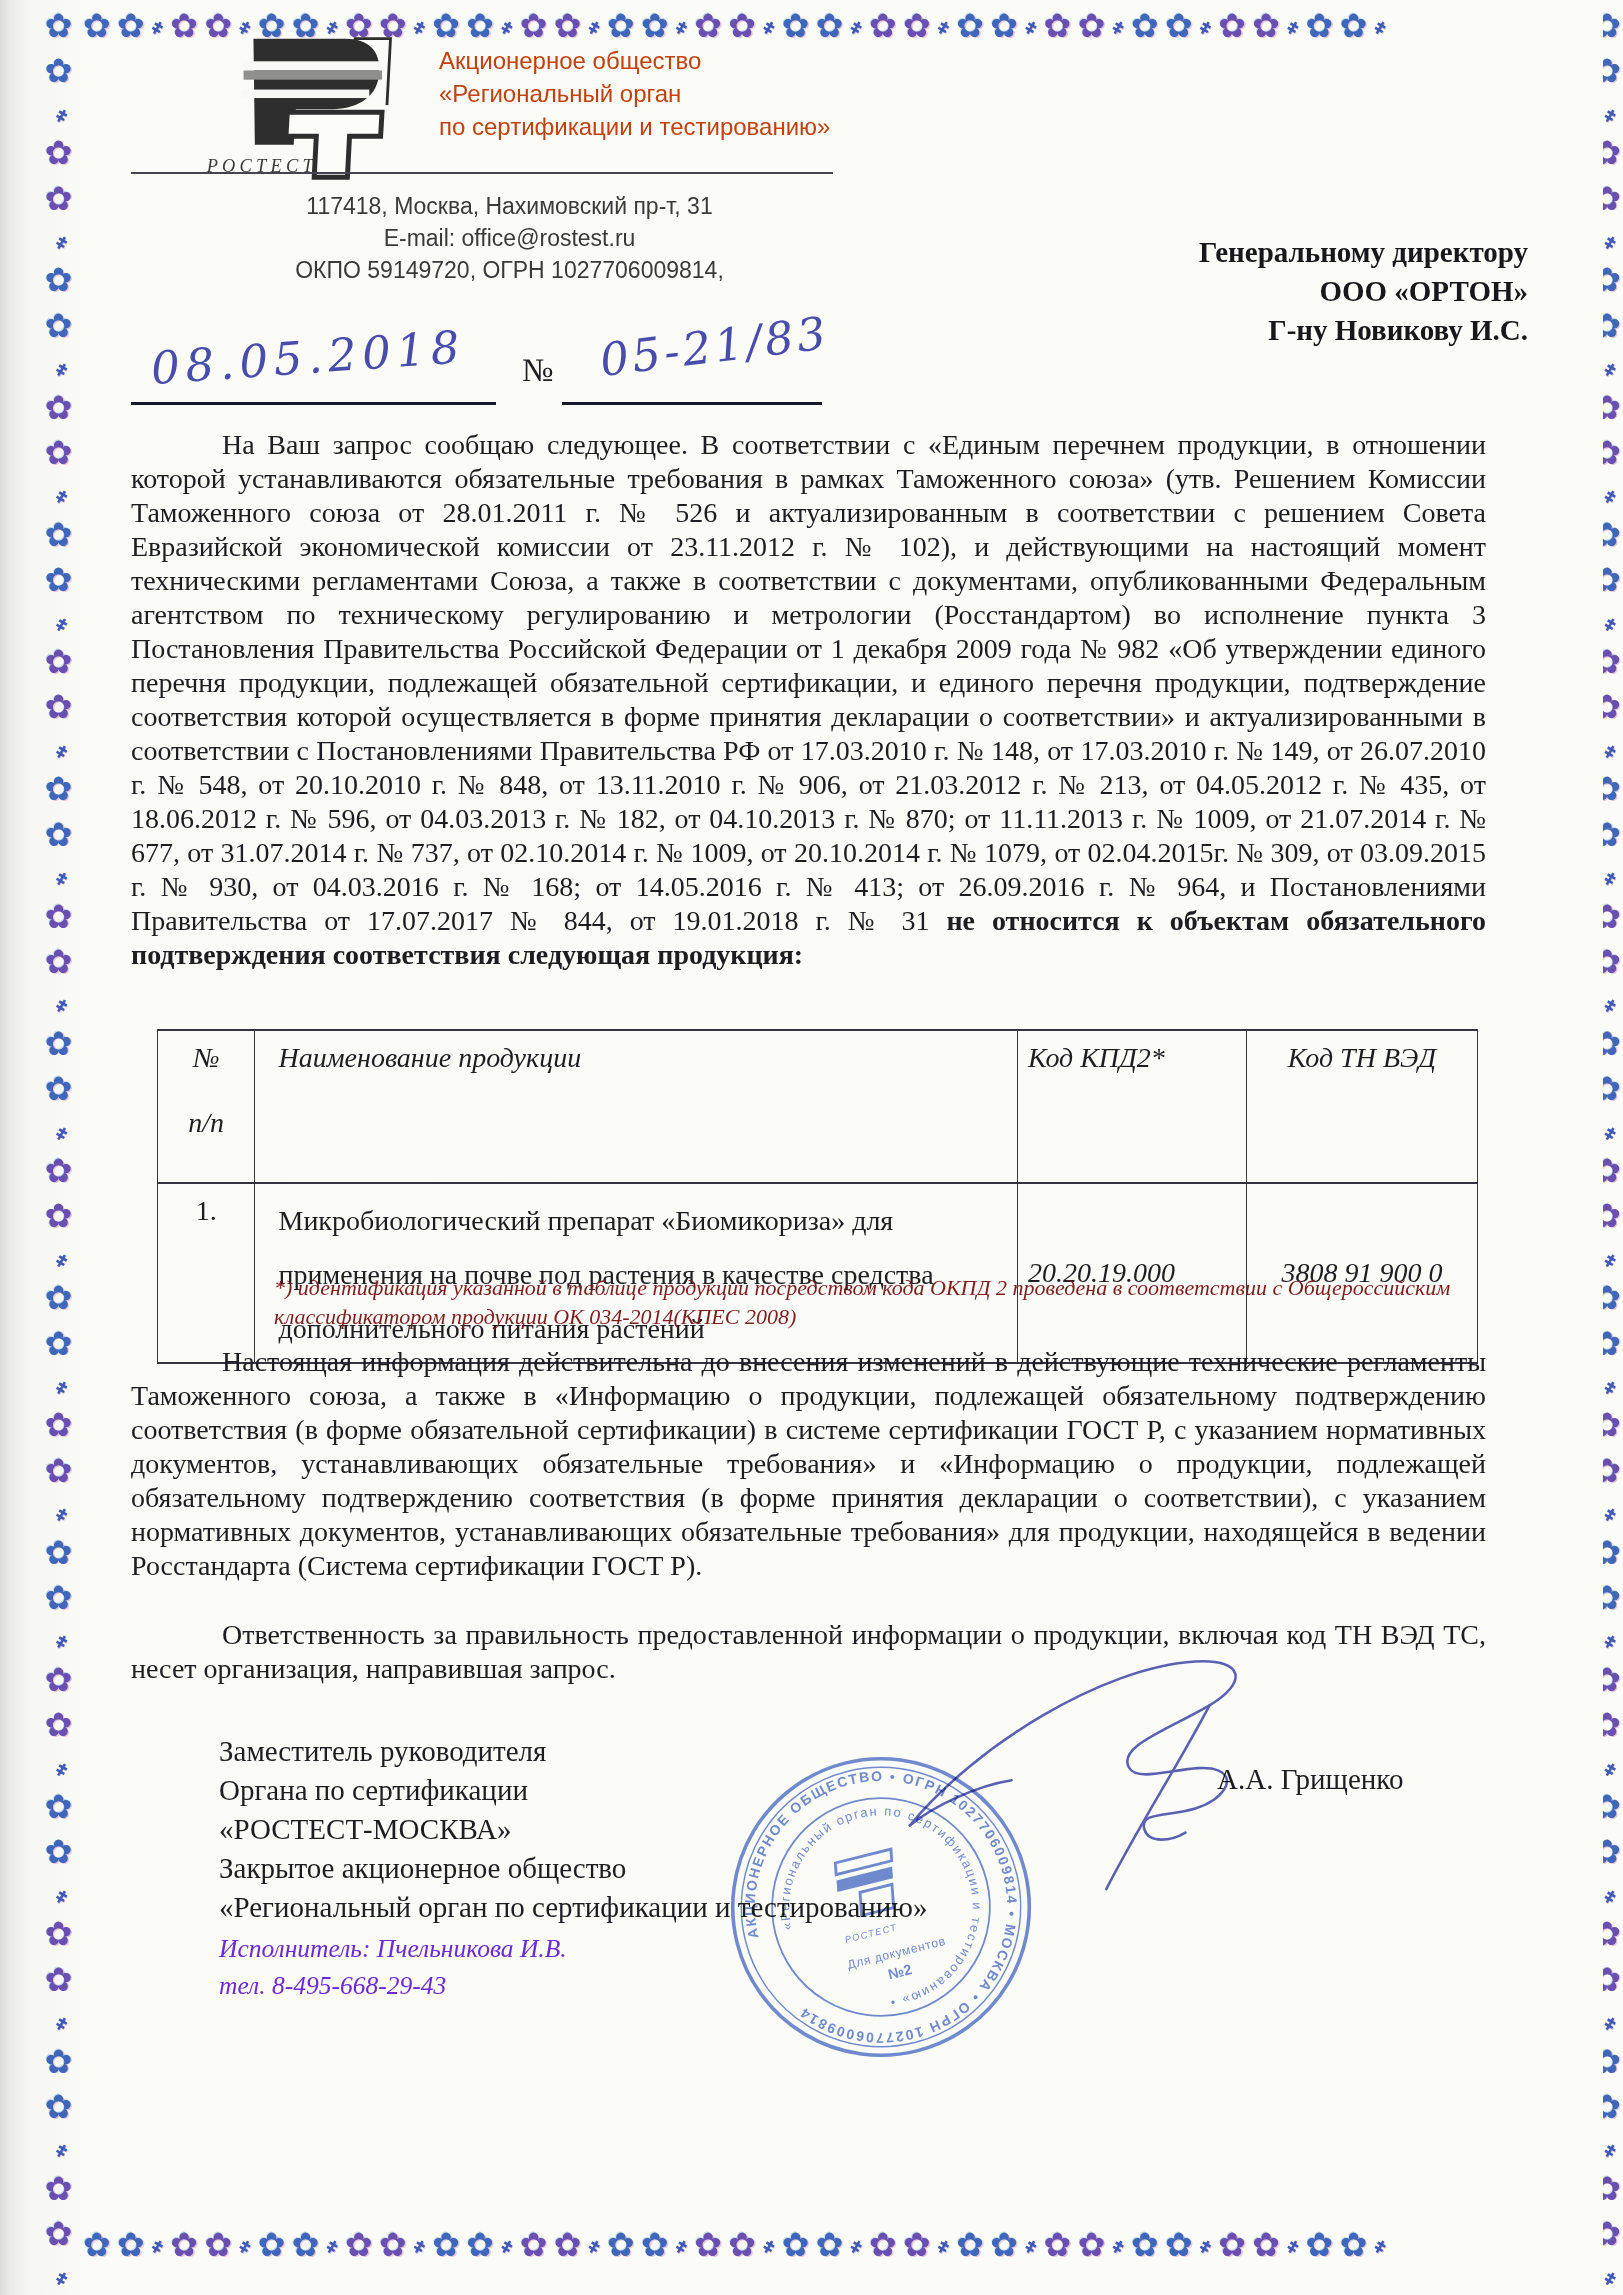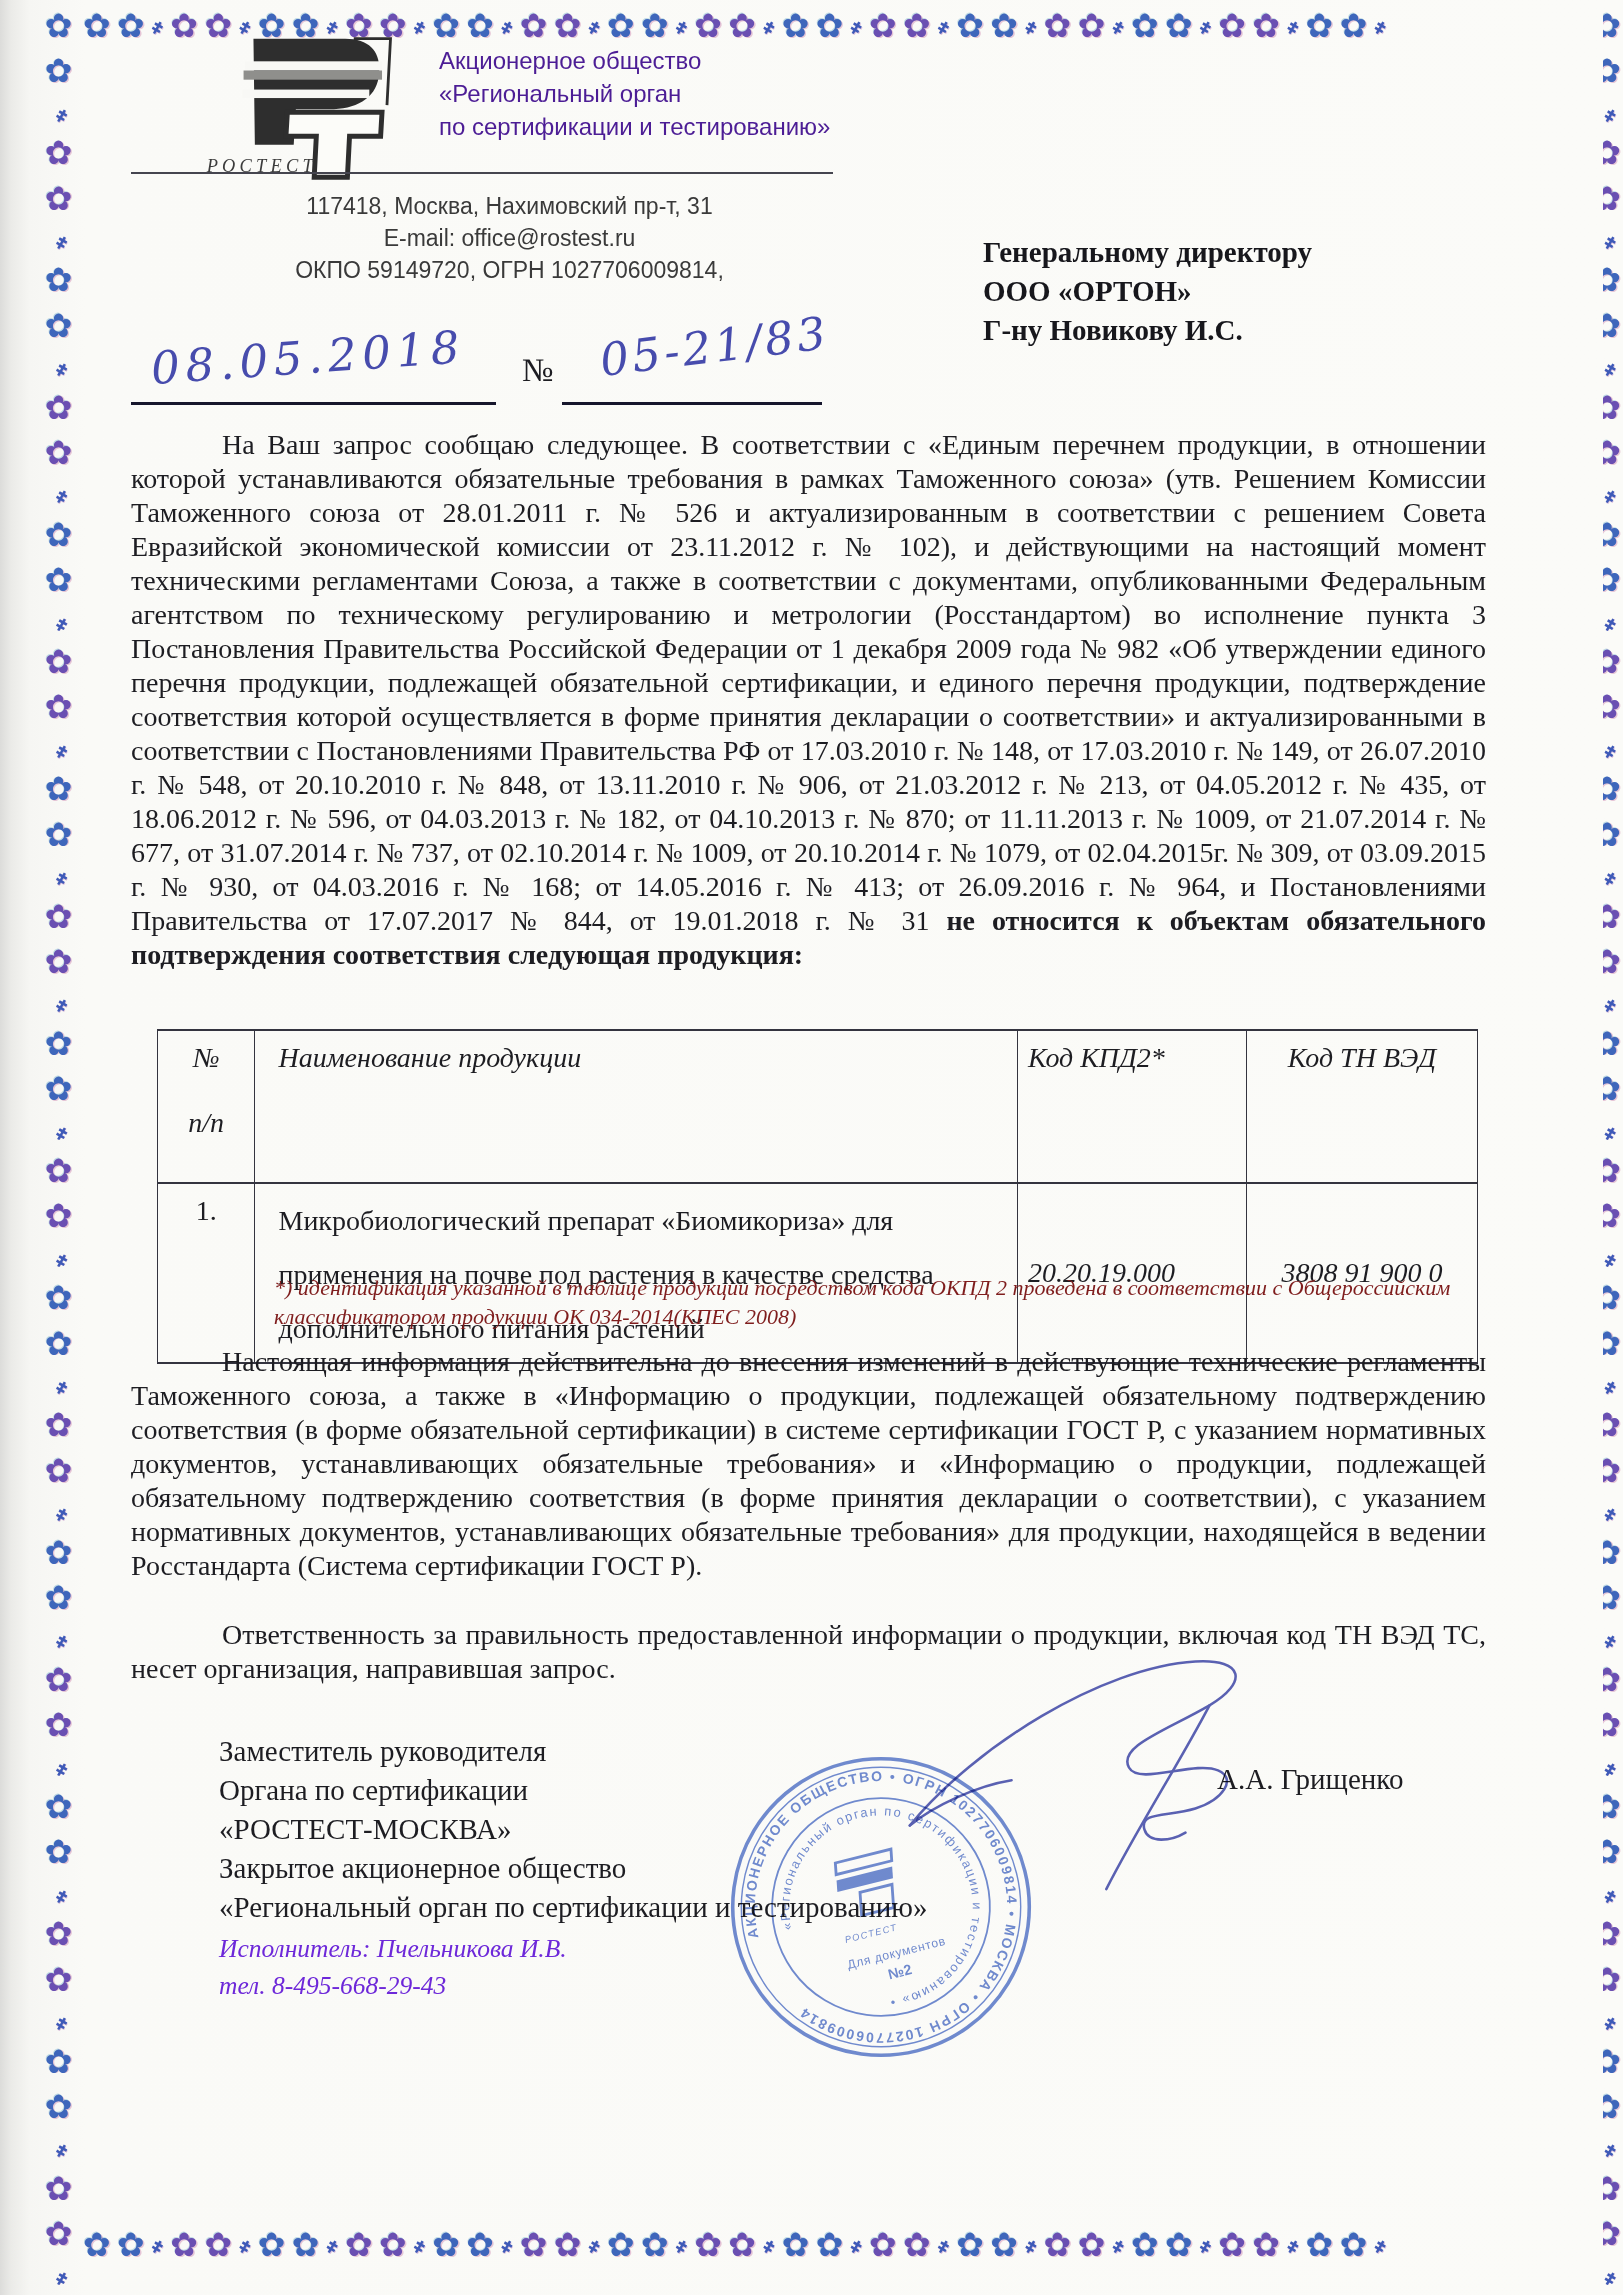--- a/index.html
+++ b/index.html
@@ -17,25 +17,25 @@
   .border .f:nth-of-type(4n+3){color:#6a4fb2;}
   .border .f:nth-of-type(4n+1){color:#3e66bb;}
   .border-top{left:83px;top:8.5px;width:1540px;height:51px;overflow:hidden;}
   .border-bottom{left:83px;top:2228px;width:1540px;height:51px;overflow:hidden;}
   .border-v{writing-mode:vertical-rl;text-orientation:upright;}
   .border-left{left:24px;top:5.7px;width:51px;height:2283px;overflow:hidden;}
   .border-right{left:1603px;top:5.7px;width:20.5px;height:2283px;overflow:hidden;}
   
   .logo-svg{position:absolute;left:204px;top:33px;}
   .org-name{position:absolute;left:439px;top:44px;width:509px;
-    font-family:"Liberation Sans","DejaVu Sans",sans-serif;font-size:24px;line-height:33px;color:#4c1d95;}
+    font-family:"Liberation Sans","DejaVu Sans",sans-serif;font-size:24px;line-height:33px;color:#c2410c;}
   .divider{position:absolute;left:131px;top:172px;width:702px;height:2.1px;background:#45454f;}
   .contacts{position:absolute;left:177px;top:190px;width:665px;text-align:center;
     font-family:"Liberation Sans","DejaVu Sans",sans-serif;font-size:23px;line-height:32px;color:#3a3a3a;}
-  .recipient{position:absolute;left:983px;top:233px;width:545px;text-align:left;
+  .recipient{position:absolute;left:983px;top:233px;width:545px;text-align:right;
     font-weight:bold;font-size:29px;line-height:39px;color:#17171c;}
   
   .hand{font-style:italic;color:#474cad;font-family:"DejaVu Serif",serif;}
   .ref-date{position:absolute;left:138px;top:331px;width:340px;text-align:center;
     font-size:45px;letter-spacing:5.7px;transform:rotate(-4deg);}
   .ref-number{position:absolute;left:587px;top:320px;width:255px;text-align:center;
     font-size:45px;letter-spacing:3.5px;transform:rotate(-7deg);}
   .no-sign{position:absolute;left:522px;top:352px;font-size:33px;color:#1d1d22;}
   .uline{position:absolute;height:2.8px;background:#16162c;}
   .uline1{left:131px;top:402px;width:365px;}

